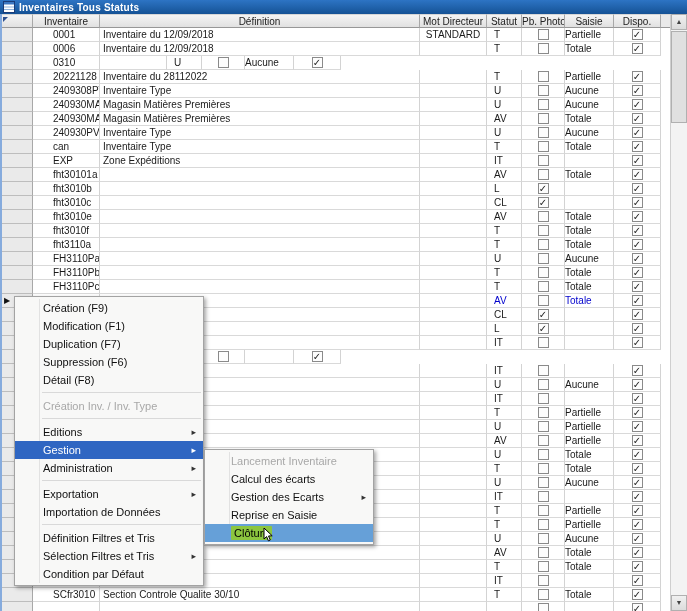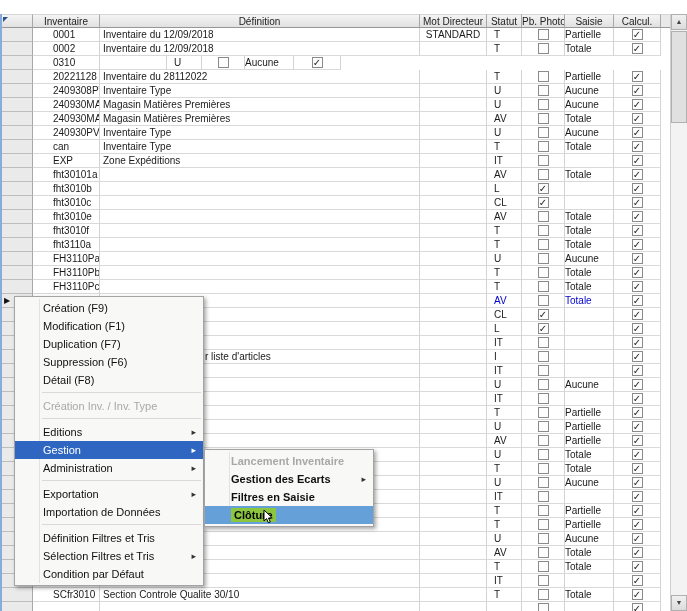--- a/index.html
+++ b/index.html
@@ -64,53 +64,64 @@
   .sb-btn { position: absolute; left: 0; width: 16px; height: 16px; background: linear-gradient(#f0f0f0,#dcdcdc);
     border: 1px solid #b0b0b0; color: #444; font-size: 7px; text-align: center; line-height: 14px; }
   .sb-up { top: 0; } .sb-down { bottom: 0; }
   .sb-thumb { position: absolute; left: 0; top: 17px; width: 16px; height: 92px; background: #e0e0e0; border: 1px solid #b0b0b0; }
 
   
   .menu { position: absolute; background: #f8f8f7; border: 1px solid #a3a3a3;
     box-shadow: 2px 2px 4px rgba(0,0,0,.35); padding: 2px 0; z-index: 20; }
   .menu::before { content: ""; position: absolute; left: 24px; top: 2px; bottom: 2px; width: 1px; background: #e2e2e2; }
   #context-menu { left: 14px; top: 296px; width: 190px; }
-  #gestion-submenu { left: 204px; top: 449px; width: 170px; font-weight: bold; }
+  #gestion-submenu { left: 204px; top: 449px; width: 170px; }
   .menu-item { position: relative; height: 18px; line-height: 18px; padding-left: 28px;
     font-size: 11px; color: #101010; white-space: nowrap; }
   #gestion-submenu .menu-item { padding-left: 26px; }
   .menu-item.disabled .mi-label { color: #a8a8a8; }
   .menu-item.hl { background: var(--menu_highlight, #2f66c2); }
   .menu-item.hl .mi-label, .menu-item.hl .mi-arrow { color: #fff; }
   .menu-item.hov { background: var(--hover_highlight, #66a0d8); }
   .menu-item.hov .mi-label { background: var(--hover_chip, #8cc63f); color: #000; padding: 1px 3px; border-radius: 1px; }
   .mi-arrow { position: absolute; right: 7px; top: 0; font-size: 9px; color: #333; }
   .menu-sep { height: 1px; background: #d9d9d9; margin: 3px 2px 4px 27px; }
   .cursor { position: absolute; left: 58px; top: 4px; }
 </style>
 </head>
 <body>
 
 <div class="window">
 
+  <div class="titlebar">
+    <span style="display:inline-flex;">
+      <svg width="12" height="12" viewBox="0 0 12 12">
+        <rect x="0.5" y="0.5" width="11" height="11" fill="#ffffff" stroke="#1a3c78"></rect>
+        <rect x="1" y="1" width="10" height="2.5" fill="#3b77c2"></rect>
+        <line x1="1" y1="6" x2="11" y2="6" stroke="#8fb3dd"></line>
+        <line x1="1" y1="8.5" x2="11" y2="8.5" stroke="#8fb3dd"></line>
+      </svg>
+    </span>
+    <span class="title-text">Inventaires Tous Statuts</span>
+  </div>
 
   <div class="left-edge"></div>
 
   <div class="grid">
     <div class="header-row">
       <div class="hcell h-sel">
           <span class="corner-tri"></span>
         </div>
       <div class="hcell h-inv">Inventaire</div>
       <div class="hcell h-des">Définition</div>
       <div class="hcell h-mot">Mot Directeur</div>
       <div class="hcell h-sta">Statut</div>
       <div class="hcell h-pb">Pb. Photo</div>
       <div class="hcell h-sai">Saisie</div>
-      <div class="hcell h-dis">Calcul.</div>
+      <div class="hcell h-dis">Dispo.</div>
       <div class="hcell h-gap"></div>
     </div>
     <div id="rows">
   <div class="row">
     <div class="cell sel">
             <span class="selarrow"></span>
           </div>
     <div class="cell c-inv">0001</div>
     <div class="cell c-des">Inventaire du 12/09/2018</div>
     <div class="cell c-mot">STANDARD</div>
@@ -122,21 +133,21 @@
     <div class="cell c-dis">
             <span class="cb">✓</span>
           </div>
     <div class="cell c-gap"></div>
   </div>
 
   <div class="row">
     <div class="cell sel">
             <span class="selarrow"></span>
           </div>
-    <div class="cell c-inv">0002</div>
+    <div class="cell c-inv">0006</div>
     <div class="cell c-des">Inventaire du 12/09/2018</div>
     <div class="cell c-mot"></div>
     <div class="cell c-sta">T</div>
     <div class="cell c-pb">
             <span class="cb"></span>
           </div>
     <div class="cell c-sai">Totale</div>
     <div class="cell c-dis">
             <span class="cb">✓</span>
           </div>
@@ -518,21 +529,20 @@
             <span class="cb">✓</span>
           </div>
     <div class="cell c-gap"></div>
   </div>
 
   <div class="row">
     <div class="cell sel">
             <span class="selarrow"></span>
           </div>
     <div class="cell c-inv"></div>
-    <div class="cell c-des" style="padding-left: 105px;">r liste d'articles</div>
     <div class="cell c-mot"></div>
     <div class="cell c-sta">I</div>
     <div class="cell c-pb">
             <span class="cb"></span>
           </div>
     <div class="cell c-sai"></div>
     <div class="cell c-dis">
             <span class="cb">✓</span>
           </div>
     <div class="cell c-gap"></div>
@@ -948,28 +958,32 @@
     <span class="mi-label">Condition par Défaut</span>
     
   </div>
 </div>
   <div class="menu" id="gestion-submenu">
   <div class="menu-item disabled">
     <span class="mi-label">Lancement Inventaire</span>
     
   </div>
 
+  <div class="menu-item">
+    <span class="mi-label">Calcul des écarts</span>
+    
+  </div>
 
   <div class="menu-item">
     <span class="mi-label">Gestion des Ecarts</span>
     <span class="mi-arrow">▸</span>
   </div>
 
   <div class="menu-item">
-    <span class="mi-label">Filtres en Saisie</span>
+    <span class="mi-label">Reprise en Saisie</span>
     
   </div>
 
   <div class="menu-item hov">
     <span class="mi-label">Clôture</span>
     
   
   <span class="cursor">
     <svg width="12" height="14" viewBox="0 0 12 14">
       <path d="M1,0 L1,11 L3.6,8.6 L5.4,12.8 L7.3,12 L5.5,8 L9.2,7.8 Z" fill="#ffffff" stroke="#000000" stroke-width="1"></path>

